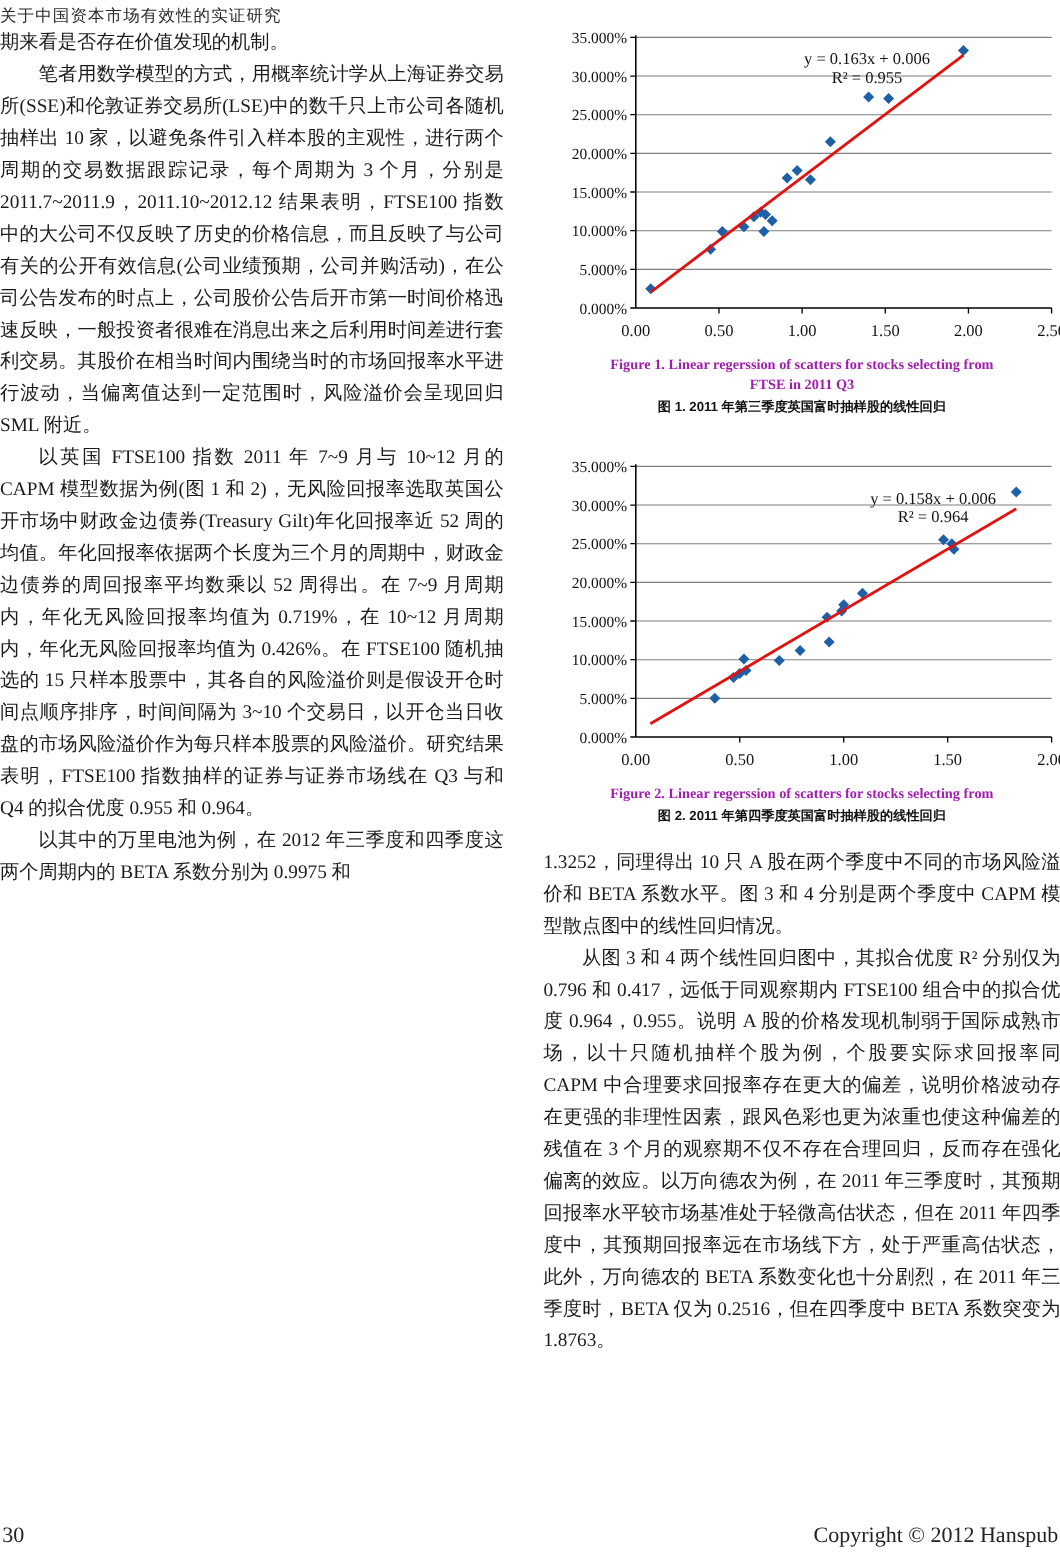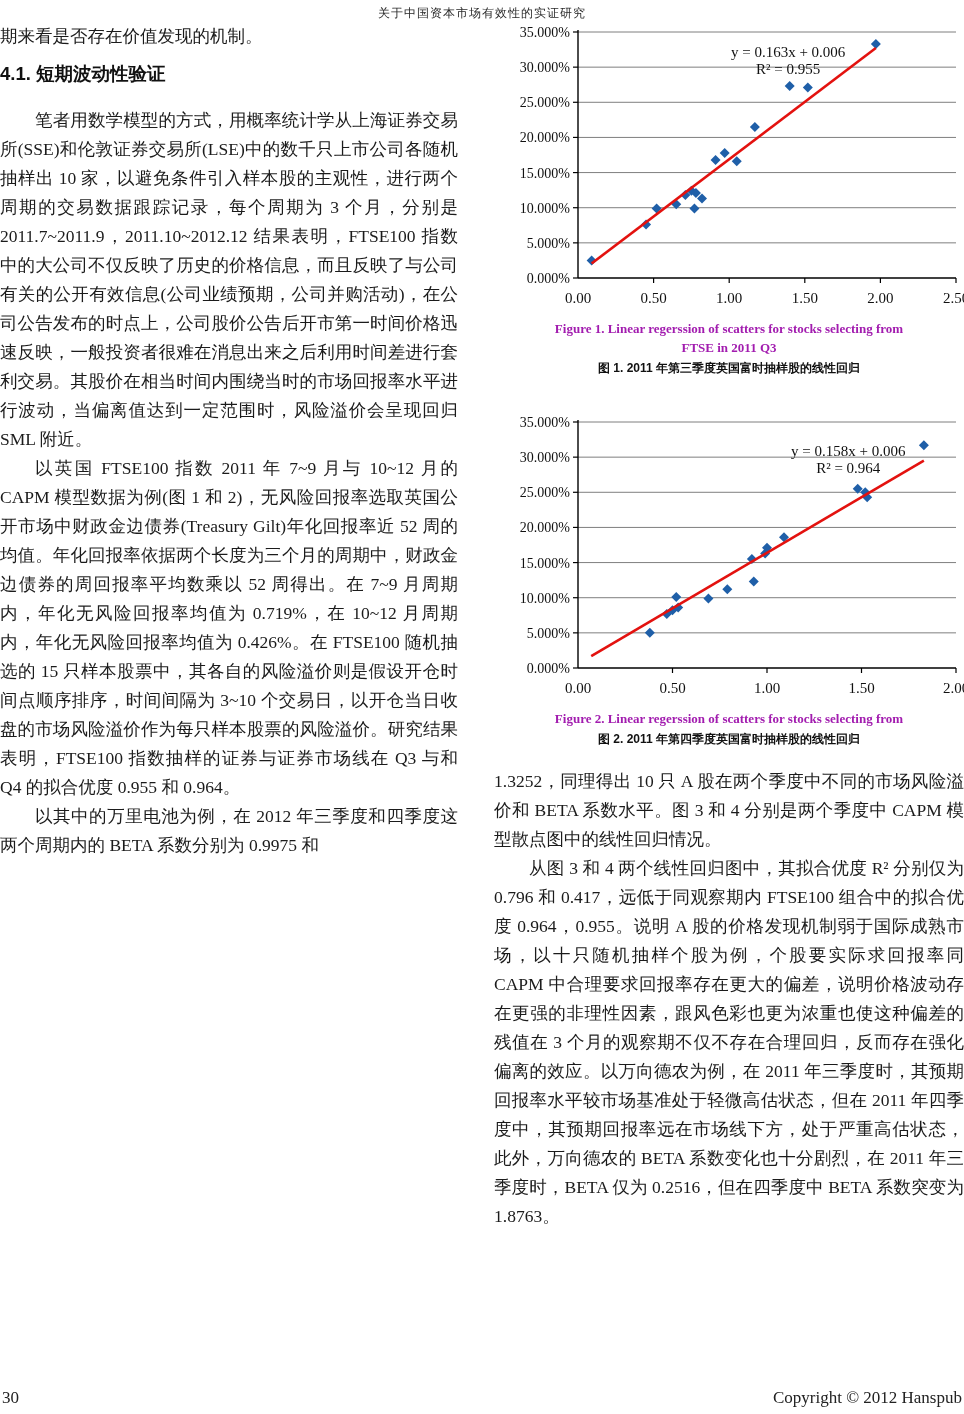--- a/index.html
+++ b/index.html
@@ -2,21 +2,21 @@
 <html><head>
 <meta charset="utf-8">
 <style>
   html,body{margin:0;padding:0;background:#e8e8e8;}
   .page{
     width:964px;height:1414px;position:relative;background:#ffffff;
     font-family:"Liberation Serif","DejaVu Serif",serif;color:#1b1b1b;
     box-sizing:border-box;padding-top:5px;overflow:hidden;margin:0 auto;
   }
   .header-title{
-    text-align:center;font-size:12px;color:#2a2a2a;letter-spacing:1px;
+    font-size:15px;color:#2a2a2a;letter-spacing:1px;
   }
   .columns{display:flex;gap:36px;}
   .col{box-sizing:border-box;}
   .col-left{width:458px;}
   .col-right{width:470px;}
   .body-text{
     margin:0;font-size:17.5px;line-height:29px;text-align:justify;
     text-justify:inter-character;
   }
   .indent{text-indent:2em;}
@@ -39,37 +39,36 @@
   }
   .cap-zh{
     display:block;font-weight:bold;font-size:12px;line-height:1.7;
     font-family:"Liberation Sans","DejaVu Sans",sans-serif;color:#111;
   }
   .tk{font-family:"Liberation Serif","DejaVu Serif",serif;font-size:14px;fill:#111;}
   .tkx{font-family:"Liberation Serif","DejaVu Serif",serif;font-size:15px;fill:#111;}
   .eq{font-family:"Liberation Serif","DejaVu Serif",serif;font-size:15px;fill:#111;}
   .page-footer{
     position:absolute;left:0;right:0;bottom:6px;display:flex;
-    justify-content:space-between;font-size:17px;color:#222;padding:0 2px;
+    justify-content:space-between;font-size:20px;color:#222;padding:0 2px;
   }
 </style>
 </head>
 <body>
 
 <div class="page">
 
   <header>
     <div class="header-title">关于中国资本市场有效性的实证研究</div>
   </header>
 
   <main class="columns">
 
     <section class="col col-left">
       <p class="body-text">期来看是否存在价值发现的机制。</p>
-      <h3 class="subsection">4.1. 短期波动性验证</h3>
       <p class="body-text indent">笔者用数学模型的方式，用概率统计学从上海证券交易所(SSE)和伦敦证券交易所(LSE)中的数千只上市公司各随机抽样出 10 家，以避免条件引入样本股的主观性，进行两个周期的交易数据跟踪记录，每个周期为 3 个月，分别是 2011.7~2011.9，2011.10~2012.12 结果表明，FTSE100 指数中的大公司不仅反映了历史的价格信息，而且反映了与公司有关的公开有效信息(公司业绩预期，公司并购活动)，在公司公告发布的时点上，公司股价公告后开市第一时间价格迅速反映，一般投资者很难在消息出来之后利用时间差进行套利交易。其股价在相当时间内围绕当时的市场回报率水平进行波动，当偏离值达到一定范围时，风险溢价会呈现回归 SML 附近。</p>
       <p class="body-text indent">以英国 FTSE100 指数 2011 年 7~9 月与 10~12 月的 CAPM 模型数据为例(图 1 和 2)，无风险回报率选取英国公开市场中财政金边债券(Treasury Gilt)年化回报率近 52 周的均值。年化回报率依据两个长度为三个月的周期中，财政金边债券的周回报率平均数乘以 52 周得出。在 7~9 月周期内，年化无风险回报率均值为 0.719%，在 10~12 月周期内，年化无风险回报率均值为 0.426%。在 FTSE100 随机抽选的 15 只样本股票中，其各自的风险溢价则是假设开仓时间点顺序排序，时间间隔为 3~10 个交易日，以开仓当日收盘的市场风险溢价作为每只样本股票的风险溢价。研究结果表明，FTSE100 指数抽样的证券与证券市场线在 Q3 与和 Q4 的拟合优度 0.955 和 0.964。</p>
       <p class="body-text indent">以其中的万里电池为例，在 2012 年三季度和四季度这两个周期内的 BETA 系数分别为 0.9975 和</p>
     </section>
 
     <section class="col col-right">
 
       <figure class="fig-1">
         <svg width="470" height="292" viewBox="0 0 470 292">
             <line x1="84" y1="256" x2="462" y2="256" stroke="#000000" stroke-width="1.4"></line>

